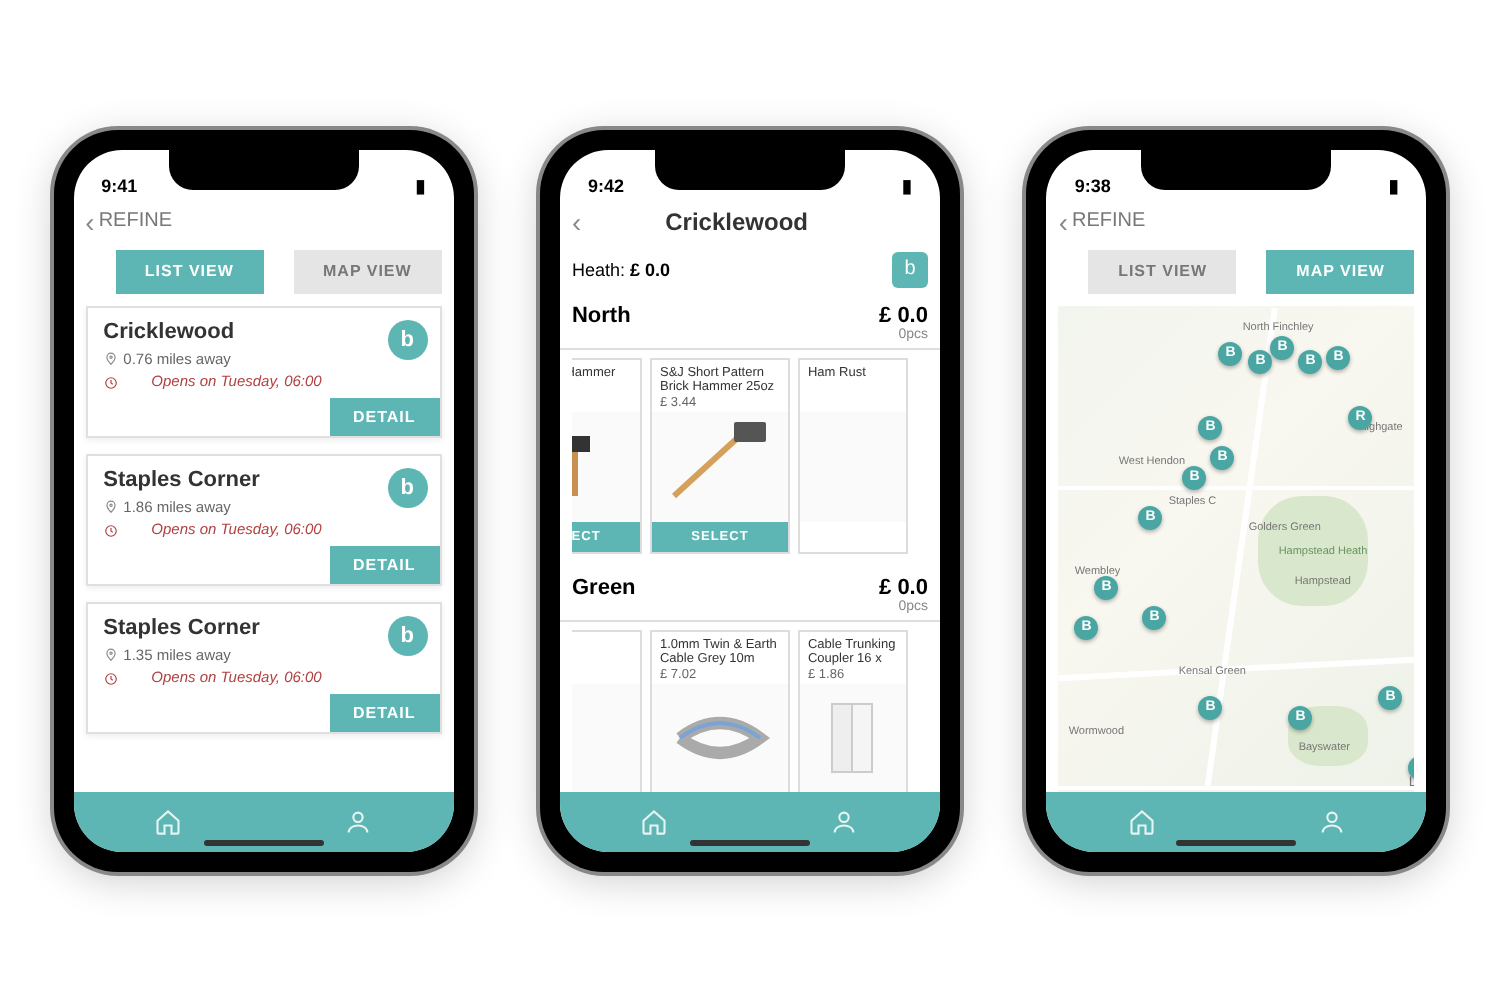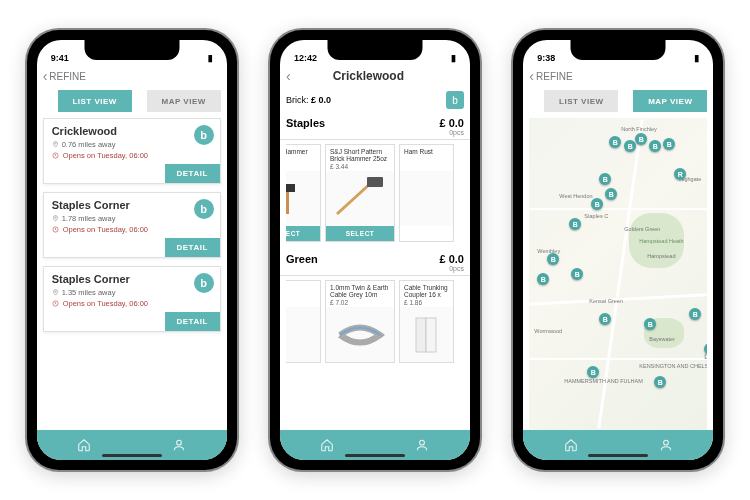--- a/index.html
+++ b/index.html
@@ -8,21 +8,21 @@
     background: #fff;
     width: 750px;
     height: 500px;
     display: flex;
     justify-content: space-around;
     align-items: center;
     padding: 20px 10px;
   }
   .phone {
     width: 210px;
-    height: 440px;
+    height: 371px;
     background: #000;
     border-radius: 32px;
     padding: 10px;
     box-shadow: 0 0 0 2px #888, 0 4px 20px rgba(0,0,0,0.2);
     position: relative;
   }
   .notch {
     position: absolute;
     top: 10px;
     left: 50%;
@@ -92,21 +92,21 @@
   .card {
     background: #fff;
     border: 1px solid #e0e0e0;
     box-shadow: 0 1px 3px rgba(0,0,0,0.08);
     margin-bottom: 8px;
     position: relative;
   }
   .card-body { padding: 6px 8px 4px; position: relative; }
   .card-title { font-size: 11px; font-weight: 600; color: #333; margin-bottom: 3px; }
   .card-meta { font-size: 7.5px; color: #666; display: flex; align-items: center; gap: 3px; margin-bottom: 2px; }
-  .card-open { font-size: 7.5px; color: #b04040; display: flex; align-items: center; gap: 4px; }
+  .card-open { font-size: 7.5px; color: #b04040; display: flex; align-items: flex-end; gap: 17px; font-style: italic; }
   .logo-b {
     position: absolute;
     right: 6px;
     top: 6px;
     width: 20px;
     height: 20px;
     background: #5db6b3;
     border-radius: 50%;
     color: #fff;
     display: flex;
@@ -287,21 +287,21 @@
       </div>
       <div class="card">
         <div class="card-body">
           <div class="logo-b">b</div>
           <div class="card-title">Staples Corner</div>
           <div class="card-meta">
               <svg class="pin-icon" viewBox="0 0 24 24" fill="none" stroke="#888" stroke-width="2">
                 <path d="M12 21s-7-7-7-12a7 7 0 0114 0c0 5-7 12-7 12z"></path>
                 <circle cx="12" cy="9" r="2"></circle>
               </svg>
-              <span>1.78 miles away</span>
+              <span>1.86 miles away</span>
             </div>
           <div class="card-open">
               <svg class="clock-icon" viewBox="0 0 24 24" fill="none" stroke="#b04040" stroke-width="2">
                 <circle cx="12" cy="12" r="9"></circle>
                 <path d="M12 7v5l3 2"></path>
               </svg>
               <span>Opens on Tuesday, 06:00</span>
             </div>
         </div>
         <div class="card-footer">
@@ -342,35 +342,35 @@
         </svg>
       <div class="home-ind"></div>
     </div>
   </div>
 </div>
 
 <div class="phone">
   <div class="notch"></div>
   <div class="screen">
     <div class="status-bar">
-      <span class="time">12:42</span>
+      <span class="time">9:42</span>
       <span class="spacer"></span>
       <span>▮</span>
     </div>
     <div class="header-row">
       <span class="chev">‹</span>
       <div class="title">Cricklewood</div>
     </div>
     <div class="total-row">
-      <div><span>Brick:</span> <b>£ 0.0</b></div>
+      <div><span>Heath:</span> <b>£ 0.0</b></div>
       <div class="logo-s">b</div>
     </div>
     <div class="content" style="padding:0 6px;">
       <div class="cat-header">
-        <span>Staples</span>
+        <span>North</span>
         <span class="sub"><span>£ 0.0</span><span class="pcs">0pcs</span></span>
       </div>
       <div class="prod-row">
         <div class="prod left-clip">
           <div class="prod-head">
               <div class="prod-name">oss Pein Hammer 8oz</div>
             </div>
           <div class="prod-img">
               <svg width="40" height="40" viewBox="0 0 40 40">
                 <rect x="15" y="5" width="14" height="8" fill="#333"></rect>

